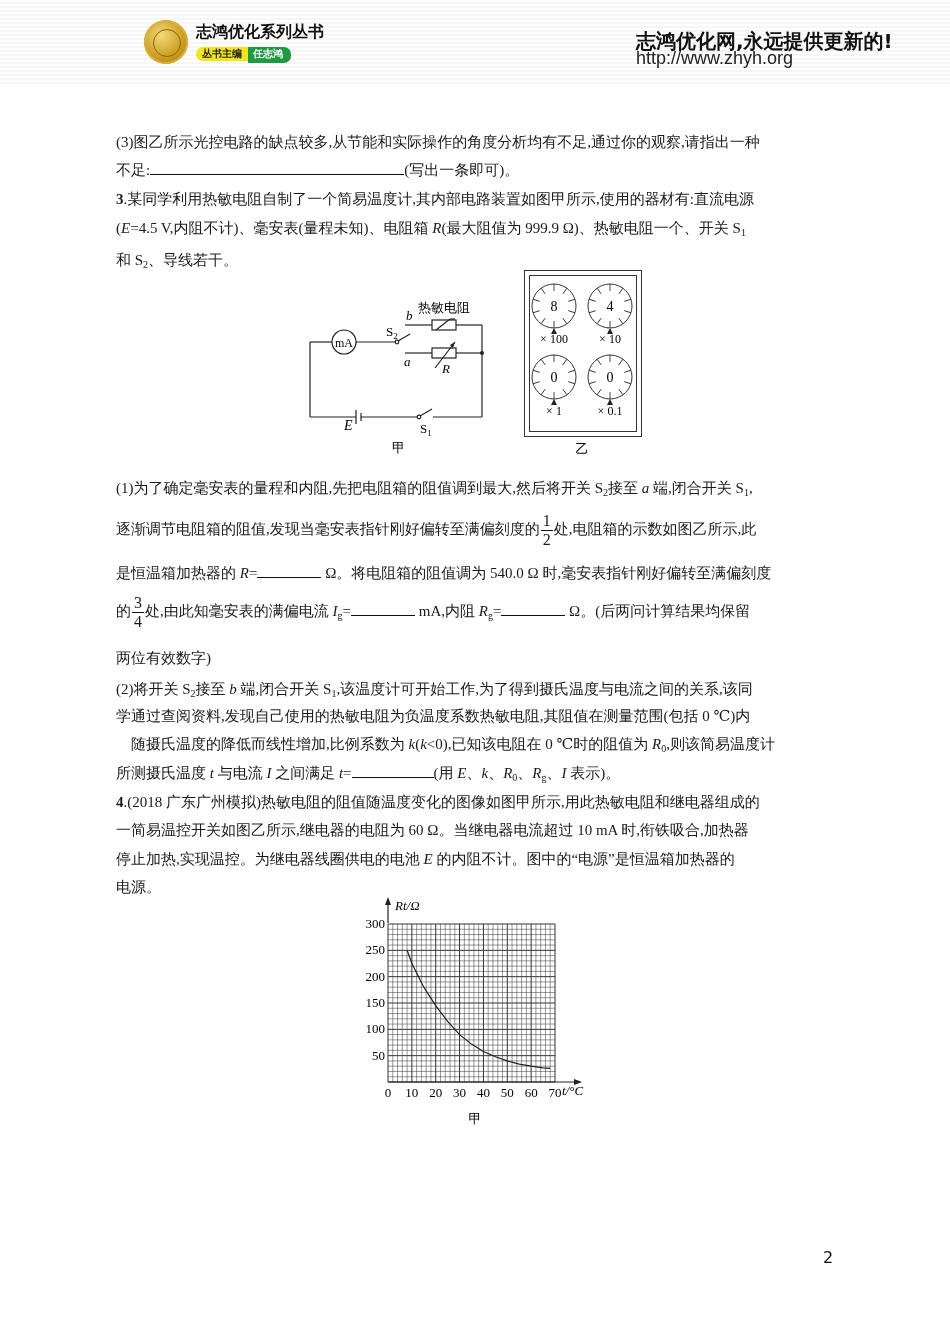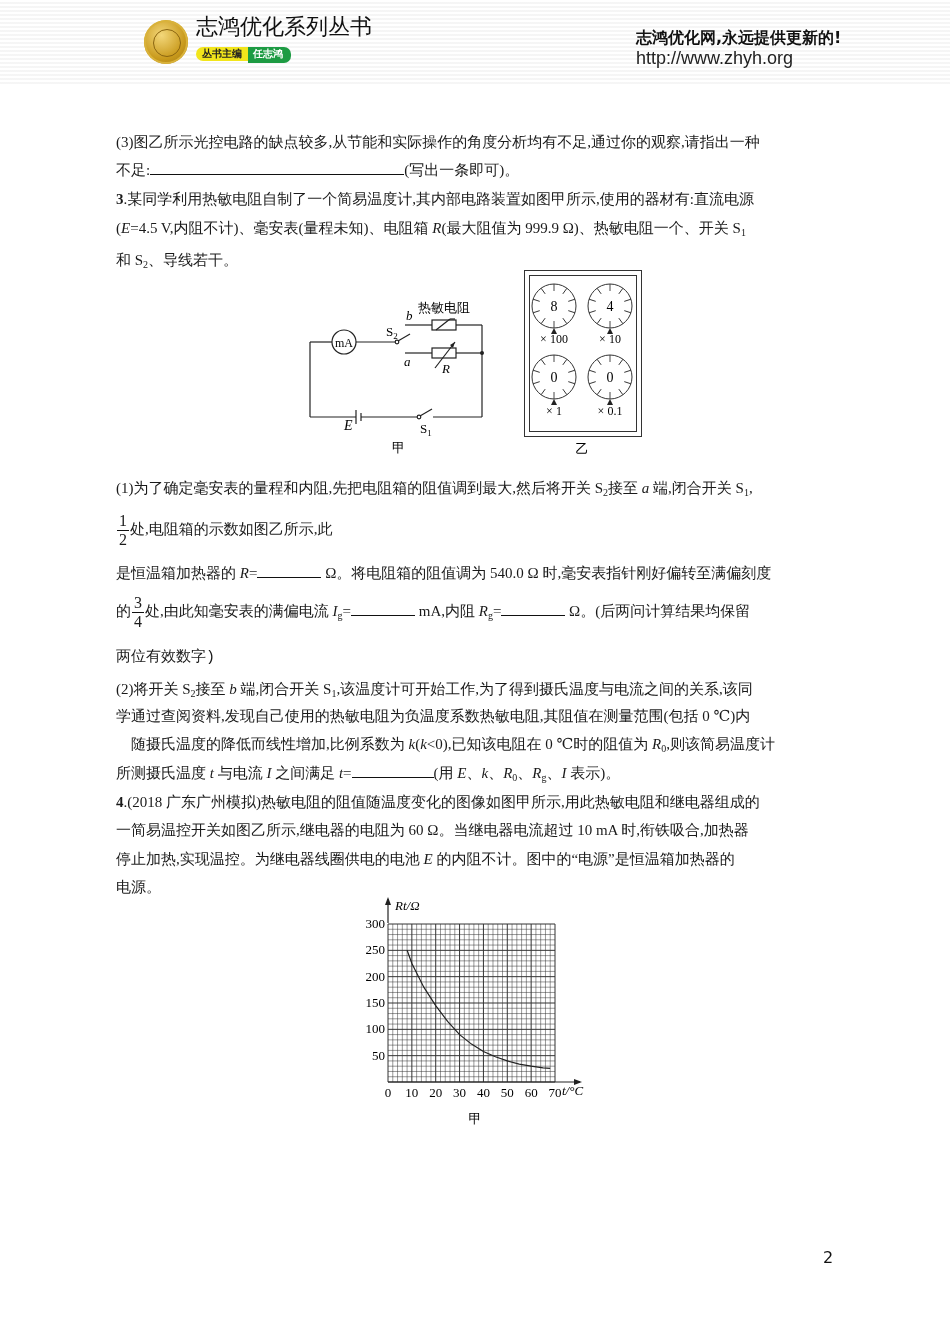--- a/index.html
+++ b/index.html
@@ -5,30 +5,30 @@
     html, body { margin: 0; padding: 0; background: #ffffff; }
     body { width: 950px; height: 1344px; position: relative; overflow: hidden;
            font-family: "Liberation Serif", "DejaVu Serif", serif; color: #1a1a1a; }
     .header { position: absolute; left: 0; top: 0; width: 950px; height: 85px;
               background: repeating-linear-gradient(180deg, #ffffff 0px, #ffffff 2px, #ececec 3px, #ffffff 4px); }
     .logo-coin { position: absolute; left: 144px; top: 20px; width: 44px; height: 44px; border-radius: 50%;
                  background: radial-gradient(circle at 40% 35%, #f3d77a, #c99a1c 60%, #9a7210 100%);
                  box-shadow: 0 0 0 2px #d9b23a inset; }
     .logo-coin .inner { position:absolute; left:9px; top:9px; width:26px; height:26px; border-radius:50%;
                  border:1px solid #8a6510; }
-    .brand-title { position: absolute; left: 196px; top: 12px; font-family: "DejaVu Sans", sans-serif;
-                   font-weight: normal; font-size: 22px; letter-spacing: 0px; color: #111; }
+    .brand-title { position: absolute; left: 196px; top: 22px; font-family: "DejaVu Sans", sans-serif;
+                   font-weight: bold; font-size: 16px; letter-spacing: 0px; color: #111; }
     .editor-badge { position: absolute; left: 196px; top: 47px; height: 14px; display: flex;
                     font-family: "DejaVu Sans", sans-serif; font-size: 10px; font-weight: bold; }
     .editor-badge .lbl { background: #f2e51b; color: #222; padding: 0 6px; line-height: 14px;
                          border-radius: 7px 0 0 7px; }
     .editor-badge .name { background: #1d9b43; color: #fff; padding: 0 8px 16px 5px; line-height: 14px;
                           border-radius: 0 7px 7px 0; }
     .site-slogan { position: absolute; left: 636px; top: 28px; font-family: "DejaVu Sans", sans-serif;
-                   font-weight: bold; font-size: 16px; color: #111; }
+                   font-weight: bold; font-size: 20px; color: #111; }
     .site-url { position: absolute; left: 636px; top: 48px; font-family: "Liberation Sans", sans-serif;
                 font-size: 18px; color: #222; }
 
     .line { position: absolute; left: 116px; font-size: 15px; line-height: 20px; white-space: nowrap; }
     .blank { display: inline-block; border-bottom: 1px solid #111; height: 14px; vertical-align: baseline; }
     i.v { font-style: italic; }
     sub.s { font-size: 10px; vertical-align: -3px; line-height: 0; }
     .frac { display: inline-block; vertical-align: middle; text-align: center; line-height: 18px; margin: 0 1px; }
     .frac span { display: block; font-size: 16px; }
     .frac .num { border-bottom: 1px solid #111; padding: 0 2px; }
@@ -135,24 +135,24 @@
   <text x="30" y="112" font-size="14" text-anchor="middle">0</text>
   <text x="86" y="112" font-size="14" text-anchor="middle">0</text>
   <text x="30" y="73" font-size="12" text-anchor="middle">× 100</text>
   <text x="86" y="73" font-size="12" text-anchor="middle">× 10</text>
   <text x="30" y="145" font-size="12" text-anchor="middle">× 1</text>
   <text x="86" y="145" font-size="12" text-anchor="middle">× 0.1</text>
   <text x="58" y="183" font-size="13" text-anchor="middle">乙</text>
 </svg>
 
 <div class="line" style="top:478px;"><span>(1)为了确定毫安表的量程和内阻,先把电阻箱的阻值调到最大,然后将开关 S</span><sub class="s">2</sub><span>接至 </span><i class="v">a</i><span> 端,闭合开关 S</span><sub class="s">1</sub><span>,</span></div>
-<div class="line" style="top:510px;line-height:38px;"><span class="frac"><span class="num">1</span><span>2</span></span><span>处,电阻箱的示数如图乙所示,此</span></div>
+<div class="line" style="top:510px;line-height:38px;"><span>逐渐调节电阻箱的阻值,发现当毫安表指针刚好偏转至满偏刻度的</span><span class="frac"><span class="num">1</span><span>2</span></span><span>处,电阻箱的示数如图乙所示,此</span></div>
 <div class="line" style="top:563px;"><span>是恒温箱加热器的 </span><i class="v">R</i><span>=</span><span class="blank" style="width:64px;"></span><span> Ω。将电阻箱的阻值调为 540.0 Ω 时,毫安表指针刚好偏转至满偏刻度</span></div>
 <div class="line" style="top:592px;line-height:38px;"><span>的</span><span class="frac"><span class="num">3</span><span>4</span></span><span>处,由此知毫安表的满偏电流 </span><i class="v">I</i><sub class="s">g</sub><span>=</span><span class="blank" style="width:64px;"></span><span> mA,内阻 </span><i class="v">R</i><sub class="s">g</sub><span>=</span><span class="blank" style="width:64px;"></span><span> Ω。(后两问计算结果均保留</span></div>
-<div class="line" style="top:648px;font-family:Liberation Mono, monospace;"><span>两位有效数字)</span></div>
+<div class="line" style="top:648px;"><span>两位有效数字)</span></div>
 
 <div class="line" style="top:663px;margin-top:16px;"><span>(2)将开关 S</span><sub class="s">2</sub><span>接至 </span><i class="v">b</i><span> 端,闭合开关 S</span><sub class="s">1</sub><span>,该温度计可开始工作,为了得到摄氏温度与电流之间的关系,该同</span></div>
 <div class="line" style="top:706px;"><span>学通过查阅资料,发现自己使用的热敏电阻为负温度系数热敏电阻,其阻值在测量范围(包括 0 ℃)内</span></div>
 <div class="line" style="top:734px;padding-left:15px;"><span>随摄氏温度的降低而线性增加,比例系数为 </span><i class="v">k</i><span>(</span><i class="v">k</i><span>&lt;0),已知该电阻在 0 ℃时的阻值为 </span><i class="v">R</i><sub class="s">0</sub><span>,则该简易温度计</span></div>
 <div class="line" style="top:763px;"><span>所测摄氏温度 </span><i class="v">t</i><span> 与电流 </span><i class="v">I</i><span> 之间满足 </span><i class="v">t</i><span>=</span><span class="blank" style="width:82px;"></span><span>(用 </span><i class="v">E</i><span>、</span><i class="v">k</i><span>、</span><i class="v">R</i><sub class="s">0</sub><span>、</span><i class="v">R</i><sub class="s">g</sub><span>、</span><i class="v">I</i><span> 表示)。</span></div>
 
 <div class="line" style="top:792px;"><b>4</b><span>.(2018 广东广州模拟)热敏电阻的阻值随温度变化的图像如图甲所示,用此热敏电阻和继电器组成的</span></div>
 <div class="line" style="top:820px;"><span>一简易温控开关如图乙所示,继电器的电阻为 60 Ω。当继电器电流超过 10 mA 时,衔铁吸合,加热器</span></div>
 <div class="line" style="top:849px;"><span>停止加热,实现温控。为继电器线圈供电的电池 </span><i class="v">E</i><span> 的内阻不计。图中的“电源”是恒温箱加热器的</span></div>
 <div class="line" style="top:877px;"><span>电源。</span></div>

